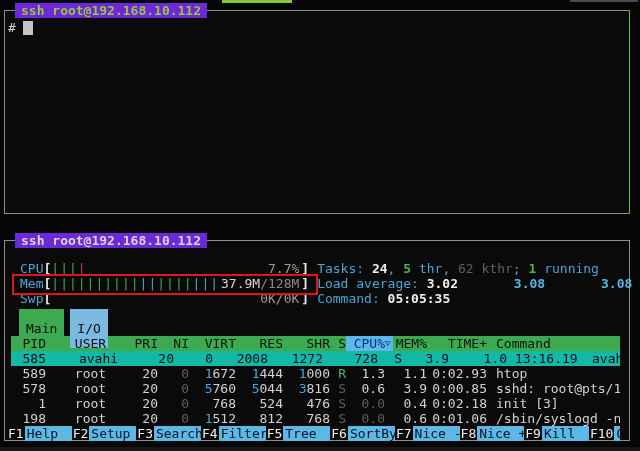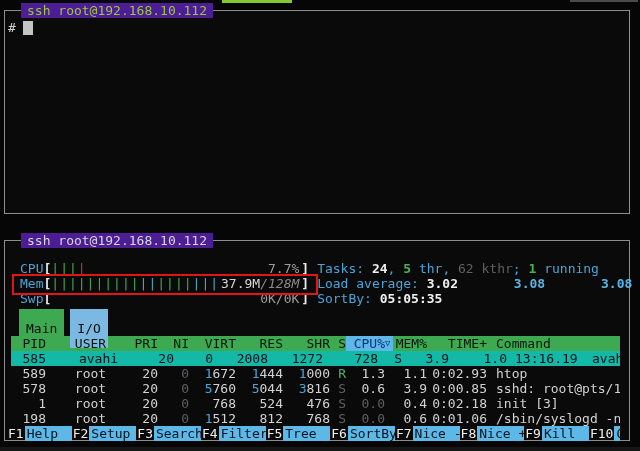--- a/index.html
+++ b/index.html
@@ -16,22 +16,22 @@
   
   .art-green-top { position:absolute; left:222px; top:0; width:70px; height:3px; background:#86c832; }
   .art-gray-top  { position:absolute; left:570px; top:0; width:68px; height:2px; background:#4a4a4a; }
   .art-bottom    { position:absolute; left:0; bottom:0; width:640px; height:4px; background:#161616; }
 
   
   .pane { position:absolute; background:#0a0a0a; border:1px solid #8d8d8d; }
   .pane-top { left:4px; top:10px; width:626px; height:204px; border-right-color:#55c525; }
   .pane-bottom { left:4px; top:240px; width:626px; height:201px; }
   .pane-title {
-    position:absolute; top:-8px; left:16px; background:#4c1d95;
-    padding:0 6px; font-weight:normal; white-space:pre;
+    position:absolute; top:-8px; left:10px; background:#6d28d9;
+    padding:0 6px; font-weight:bold; white-space:pre;
   }
   .pane-top .pane-title { color:#9bc73e; }
   .pane-bottom .pane-title { color:#d8d8d8; }
   .scroll-ind {
     position:absolute; top:-8px; right:6px; background:#070707;
     padding:0 4px; color:#9bc73e; font-weight:bold; white-space:pre;
   }
   .scroll-ind .gap { display:inline-block; width:14px; }
 
   .prompt-line { position:absolute; left:3px; top:9px; white-space:pre; }
@@ -43,21 +43,21 @@
   .hline { height:15px; white-space:pre; padding-left:15px; }
 
   .meter-label { color:#4aa5d8; }
   .brk { color:#eaeaea; font-weight:bold; }
   .mbody { display:inline-block; width:250px; position:relative; vertical-align:bottom; height:15px; letter-spacing:1px; }
   .bar-g { color:#3da951; }
   .bar-c { color:#45a8c0; }
   .bar-r { color:#c23a32; }
   .mval { position:absolute; right:2px; top:0; letter-spacing:0; color:#9c9c9c; }
   .mem-used { color:#d6d6d6; }
-  .mem-total { color:#8a8a8a;font-style:italic; }
+  .mem-total { color:#8a8a8a; }
 
   .stats-first { margin-left:8px; }
   .cy { color:#4aa5d8; }
   .bw { color:#efefef; font-weight:bold; }
   .gn { color:#4bb354; font-weight:bold; }
   .bl { color:#58b4e4; font-weight:bold;margin-left:48px; }
   .dm { color:#5f5f5f; }
 
   .annotation-rect { position:absolute; left:12px; top:274px; width:306px; height:21px; border:2px solid #e01515; z-index:9; }
 
@@ -109,21 +109,21 @@
 
 <div class="pane pane-bottom">
   <span class="pane-title">ssh root@192.168.10.112</span>
 
   <div class="htop">
 
     <div class="hline"><span class="meter-label">CPU</span><span class="brk">[</span><span class="mbody"><span class="bar-g">|||</span><span class="bar-r">|</span><span class="mval">7.7%</span></span><span class="brk">]</span><span class="stats-first cy">Tasks: </span><span class="bw">24</span><span class="cy">, </span><span class="gn">5</span><span class="cy"> thr, </span><span class="dm">62 kthr</span><span class="cy">; </span><span class="gn">1</span><span class="cy"> running</span></div>
 
     <div class="hline"><span class="meter-label">Mem</span><span class="brk">[</span><span class="mbody"><span class="bar-g">||||||||||</span><span class="bar-c">||</span><span class="bar-g">||||</span><span class="bar-c">|||</span><span class="mval"><span class="mem-used">37.9M</span><span class="mem-total">/128M</span></span></span><span class="brk">]</span><span class="stats-first cy">Load average: </span><span class="bw">3.02 </span><span class="bl">3.08 </span><span class="bl">3.08</span></div>
 
-    <div class="hline"><span class="meter-label">Swp</span><span class="brk">[</span><span class="mbody"><span class="mval">0K/0K</span></span><span class="brk">]</span><span class="stats-first cy">SortBy: </span><span class="bw">05:05:35</span></div>
+    <div class="hline"><span class="meter-label">Swp</span><span class="brk">[</span><span class="mbody"><span class="mval">0K/0K</span></span><span class="brk">]</span><span class="stats-first cy">Command: </span><span class="bw">05:05:35</span></div>
 
     <div class="hline"></div>
 
     <div class="hline tabs-line"><span class="tab tab-main">Main</span><span class="tab tab-io">I/O</span></div>
 
     <div class="ptable">
       <div class="prow head"><span class="c-pid">PID</span><span class="c-user">USER</span><span class="c-pri">PRI</span><span class="c-ni">NI</span><span class="c-virt">VIRT</span><span class="c-res">RES</span><span class="c-shr">SHR</span><span class="c-s">S</span><span class="c-cpu sortbg">CPU%</span><span class="c-arrow sortbg">▽</span><span class="c-mem">MEM%</span><span class="c-time">TIME+</span><span class="c-cmd">Command</span></div>
 
       <div class="prow sel"><span class="c-pid">585</span><span class="c-user">avahi</span><span class="c-pri">20</span><span class="c-ni">0</span><span class="c-virt"><span></span><span>2008</span></span><span class="c-res"><span></span><span>1272</span></span><span class="c-shr"><span></span><span>728</span></span><span class="c-s">S</span><span class="c-cpu">3.9</span><span class="c-arrow"></span><span class="c-mem">1.0</span><span class="c-time">13:16.19</span><span class="c-cmd">avahi-daemon: running</span></div>
 

